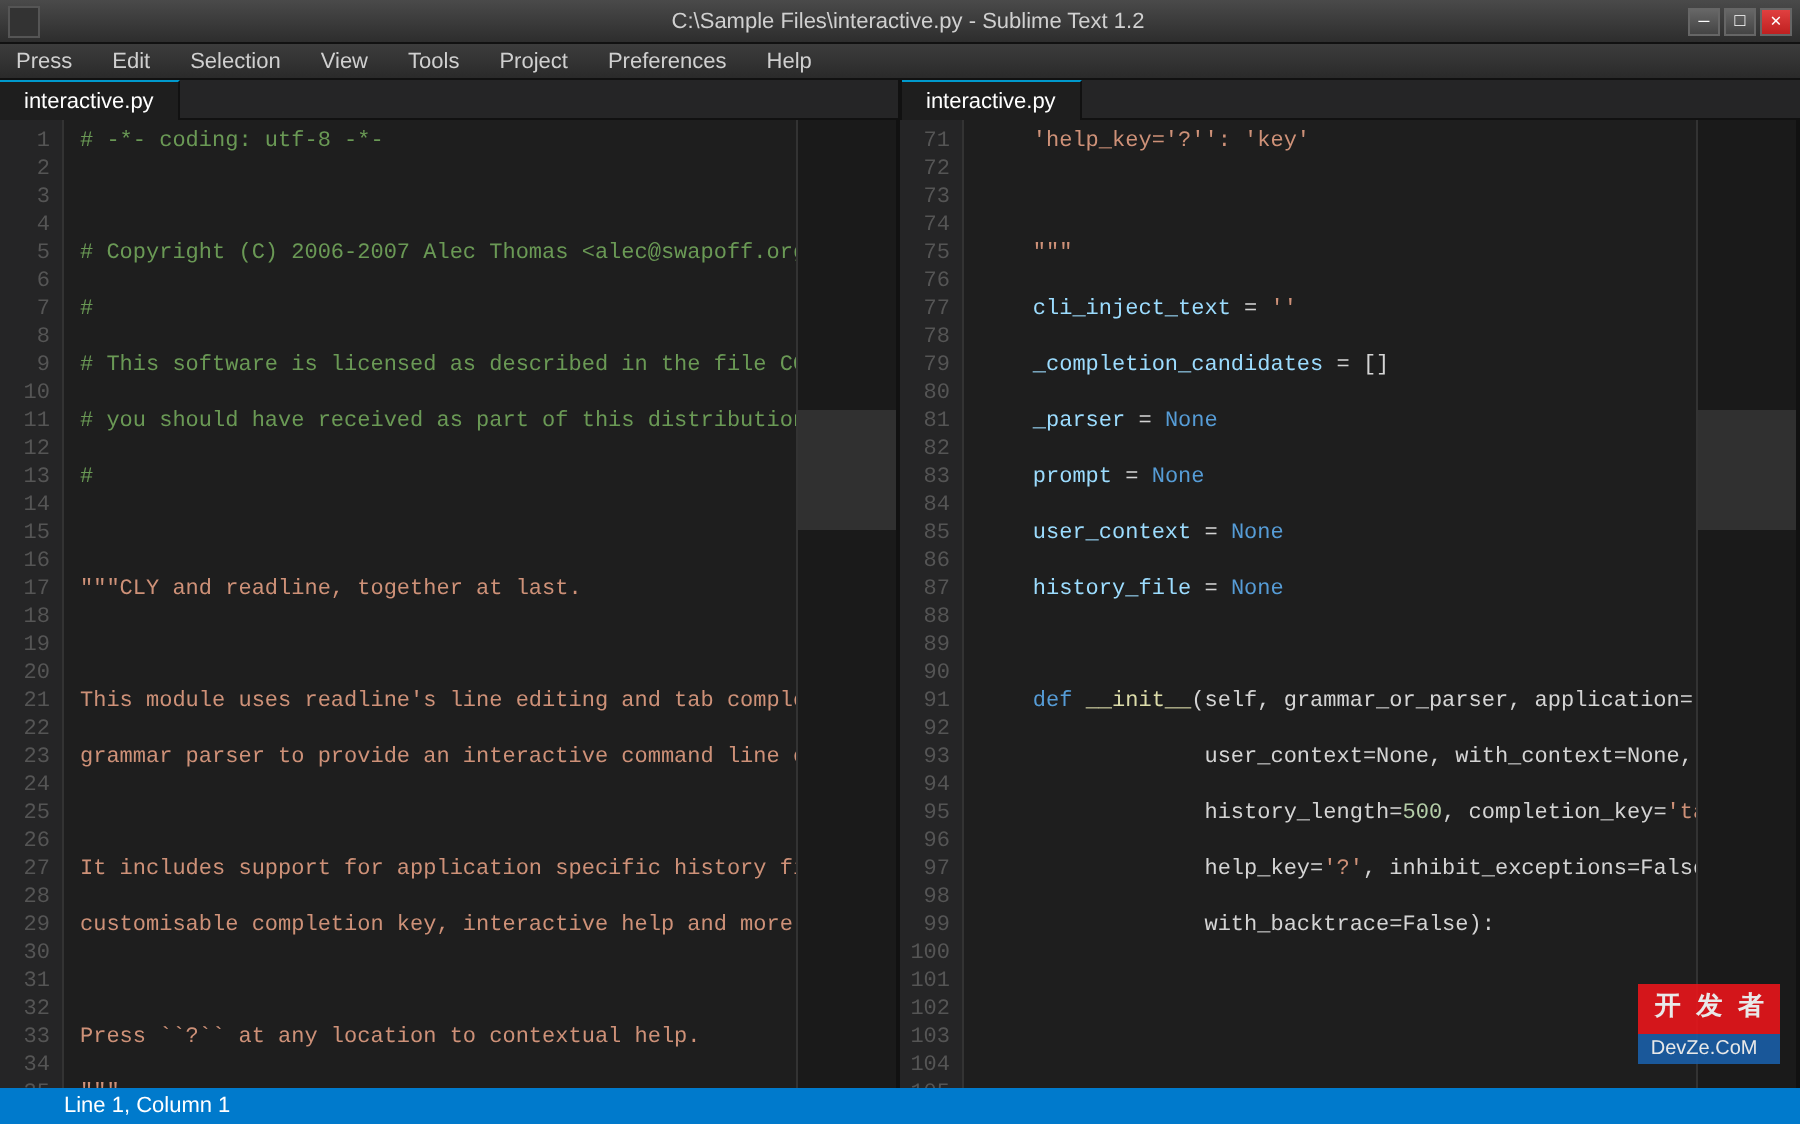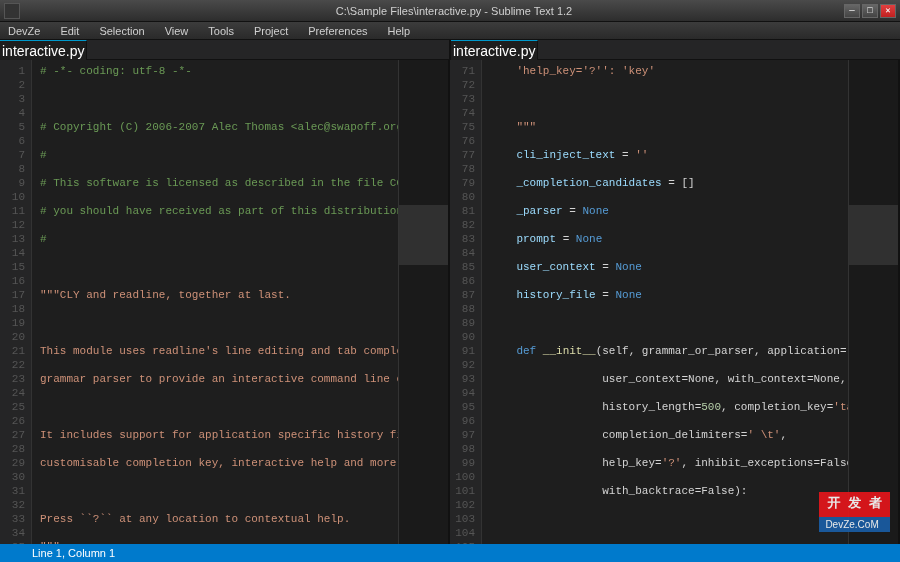--- a/index.html
+++ b/index.html
@@ -73,26 +73,26 @@
       border-bottom: 1px solid #111;
       height: 20px;
     }
     .tab-group {
       display: flex;
       flex: 1;
     }
     .tab {
       background: #2d2d2d;
       border-right: 1px solid #111;
-      padding: 0 2px;
+      padding: 0 12px;
       height: 20px;
       display: flex;
       align-items: center;
       font-family: Arial, sans-serif;
-      font-size: 14px;
+      font-size: 11px;
       color: #aaa;
       cursor: pointer;
       white-space: nowrap;
     }
     .tab.active {
       background: #1e1e1e;
       color: #fff;
       border-top: 1px solid #0099cc;
     }
 
@@ -223,21 +223,21 @@
   </div>
   <div class="title-bar-text">C:\Sample Files\interactive.py - Sublime Text 1.2</div>
   <div class="title-bar-icons">
     <div class="title-btn">—</div>
     <div class="title-btn">□</div>
     <div class="title-btn close">✕</div>
   </div>
 </div>
 
 <div class="menu-bar">
-  <span class="menu-item">DevZe</span>
+  <span class="menu-item">Press</span>
   <span class="menu-item">Edit</span>
   <span class="menu-item">Selection</span>
   <span class="menu-item">View</span>
   <span class="menu-item">Tools</span>
   <span class="menu-item">Project</span>
   <span class="menu-item">Preferences</span>
   <span class="menu-item">Help</span>
 </div>
 
 <div class="tabs-area">
@@ -325,21 +325,20 @@
 <span class="code-line">    <span class="var">cli_inject_text</span> <span class="op">=</span> <span class="str">''</span></span>
 <span class="code-line">    <span class="var">_completion_candidates</span> <span class="op">=</span> []</span>
 <span class="code-line">    <span class="var">_parser</span> <span class="op">=</span> <span class="kw">None</span></span>
 <span class="code-line">    <span class="var">prompt</span> <span class="op">=</span> <span class="kw">None</span></span>
 <span class="code-line">    <span class="var">user_context</span> <span class="op">=</span> <span class="kw">None</span></span>
 <span class="code-line">    <span class="var">history_file</span> <span class="op">=</span> <span class="kw">None</span></span>
 <span class="code-line"></span>
 <span class="code-line">    <span class="kw">def</span> <span class="fn">__init__</span>(self, grammar_or_parser, application<span class="op">=</span><span class="str">'cly'</span>, prompt</span>
 <span class="code-line">                 user_context<span class="op">=</span>None, with_context<span class="op">=</span>None, history_file</span>
 <span class="code-line">                 history_length<span class="op">=</span><span class="num">500</span>, completion_key<span class="op">=</span><span class="str">'tab'</span>,</span>
-<span class="code-line">                 completion_delimiters<span class="op">=</span><span class="str">' \t'</span>,</span>
 <span class="code-line">                 help_key<span class="op">=</span><span class="str">'?'</span>, inhibit_exceptions<span class="op">=</span>False,</span>
 <span class="code-line">                 with_backtrace<span class="op">=</span>False):</span>
 
 
 
 
 
 
 
 

